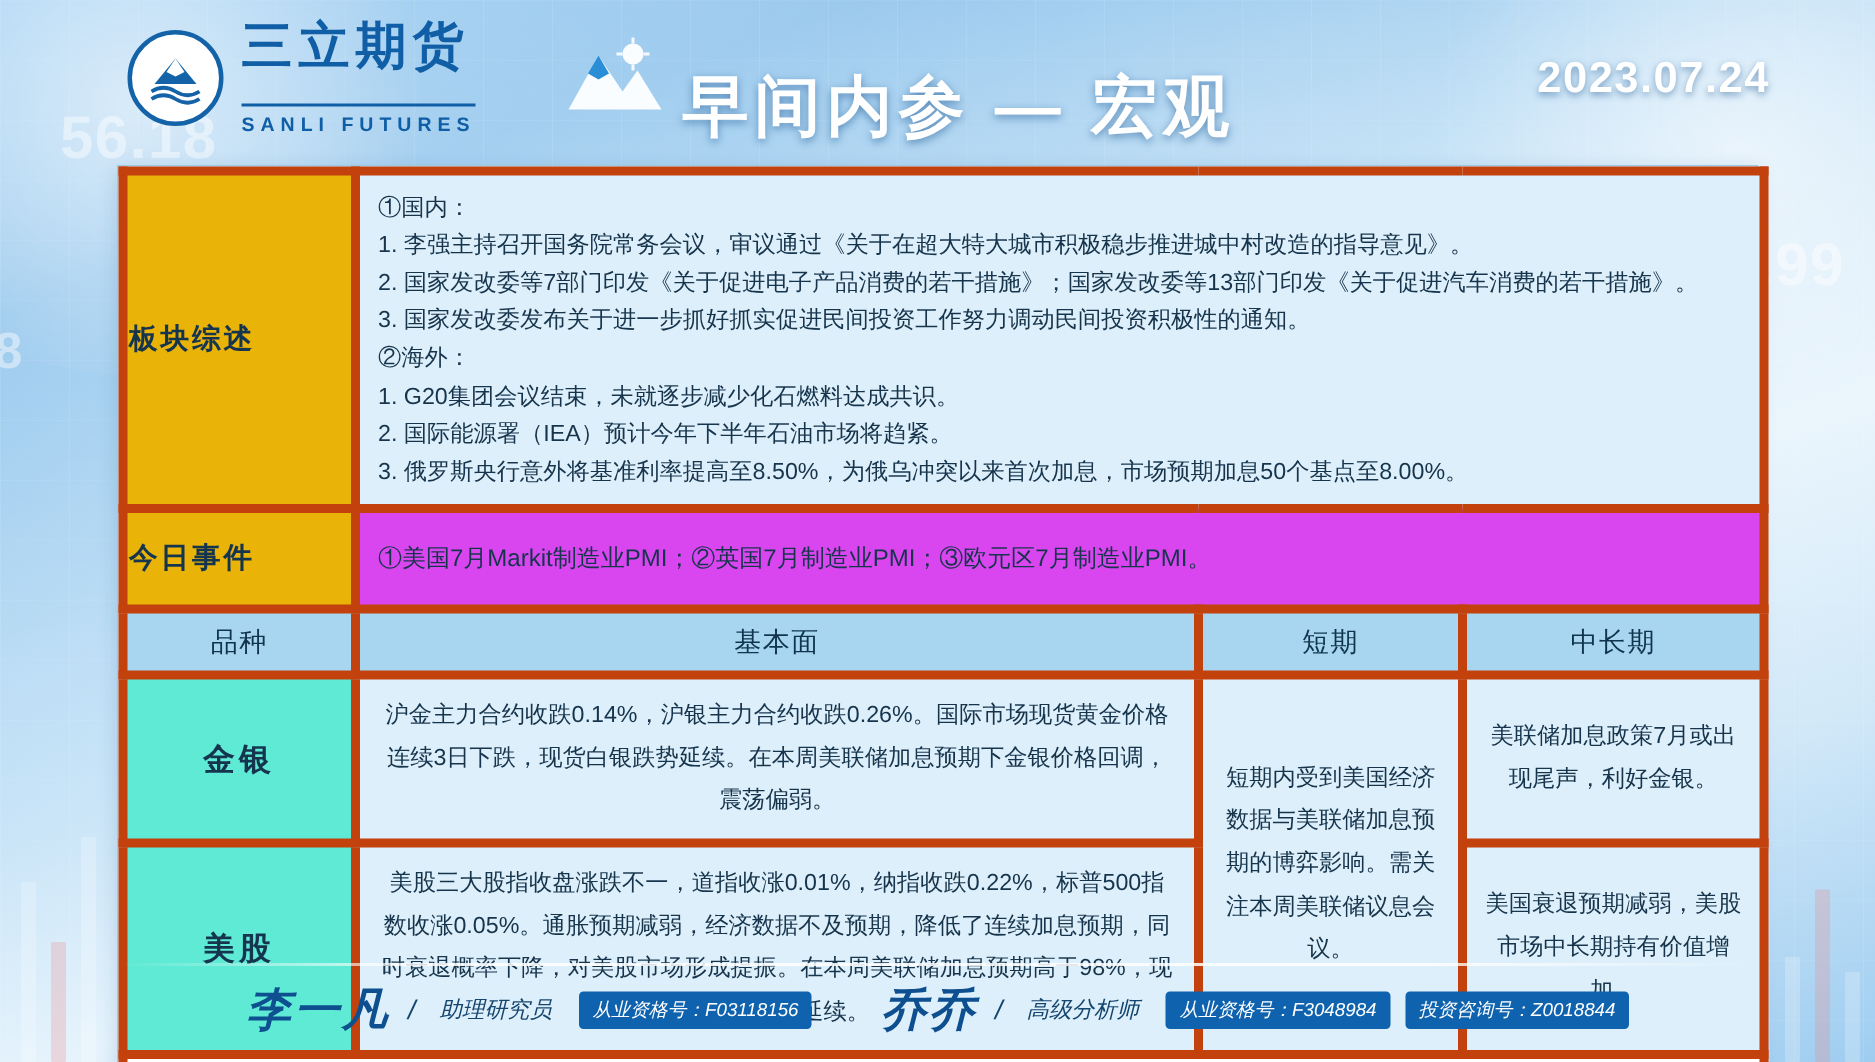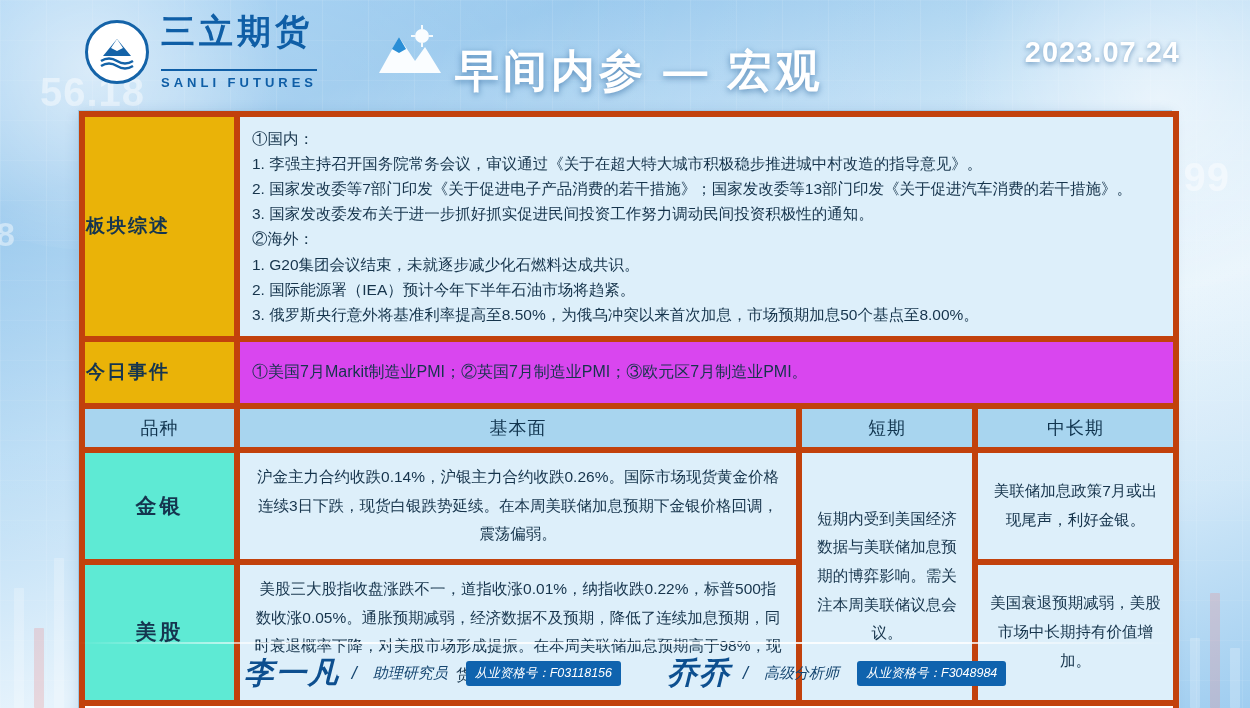--- a/index.html
+++ b/index.html
@@ -382,15 +382,16 @@
   <div class="footer">
     <span class="person-name">李一凡</span>
     <span class="slash">/</span>
     <span class="person-role">助理研究员</span>
     <span class="cert">从业资格号：F03118156</span>
     <span class="gap-lg"></span>
     <span class="person-name">乔乔</span>
     <span class="slash">/</span>
     <span class="person-role">高级分析师</span>
     <span class="cert">从业资格号：F3048984</span>
+    <span class="cert">投资咨询号：Z0018844</span>
   </div>
 
 </div>
 
 </body></html>

